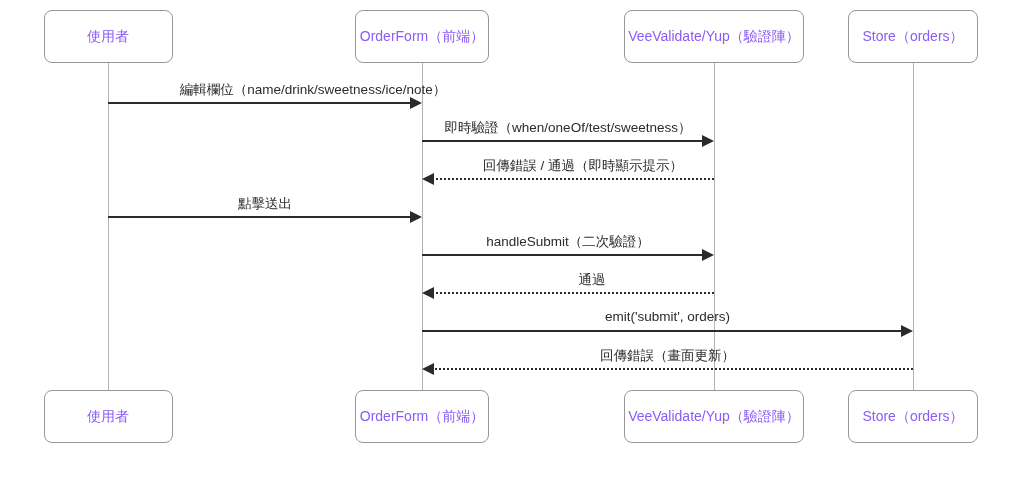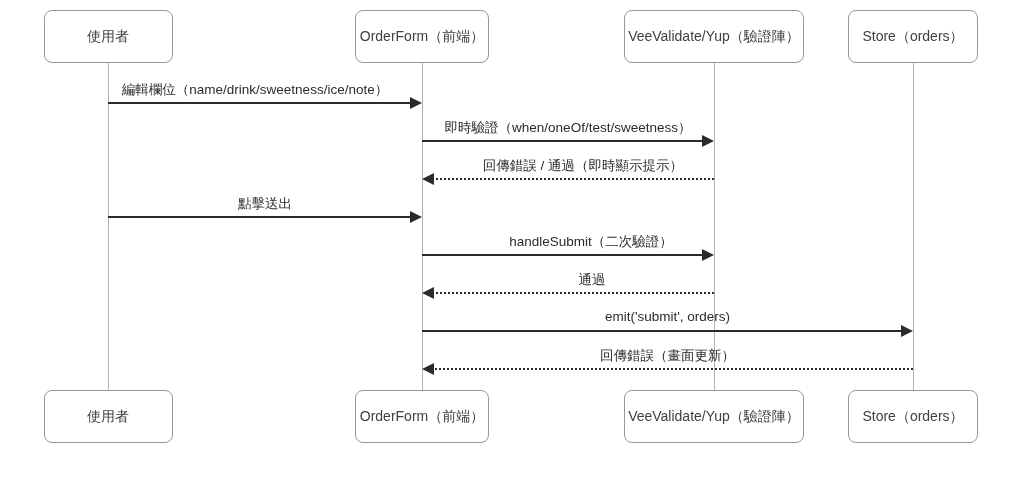--- a/index.html
+++ b/index.html
@@ -22,21 +22,21 @@
     background: #ffffff;
     border: 1.5px solid #979797;
     border-radius: 8px;
     display: flex;
     align-items: center;
     justify-content: center;
     z-index: 3;
   }
   .pbox .plabel {
     font-size: 14px;
-    color: #404040;
+    color: #8b5cf6;
     white-space: nowrap;
     text-align: center;
   }
   .lifeline {
     position: absolute;
     width: 0;
     border-left: 1px solid #b3b3b3;
     z-index: 1;
   }
   .msg-label {
@@ -95,33 +95,33 @@
         <span class="plabel">VeeValidate/Yup（驗證陣）</span>
       </div>
       <div class="pbox" style="left: 848px; top: 10px; width: 130px;">
         <span class="plabel">Store（orders）</span>
       </div>
       <div class="pbox" style="left: 848px; top: 390px; width: 130px;">
         <span class="plabel">Store（orders）</span>
       </div>
     </div>
   <div id="layer-messages">
-      <div class="msg-label" style="left: 98px; width: 314px; top: 81px;">編輯欄位（name/drink/sweetness/ice/note）</div>
+      <div class="msg-label" style="left: 108px; width: 314px; top: 81px; padding-left: 48px;">編輯欄位（name/drink/sweetness/ice/note）</div>
       <div class="msg-line solid" style="left: 108px; width: 304px; top: 102px;"></div>
       <div class="msg-arrow right" style="top: 97px; left: 410px;"></div>
       <div class="msg-label" style="left: 422px; width: 292px; top: 119px;">即時驗證（when/oneOf/test/sweetness）</div>
       <div class="msg-line solid" style="left: 422px; width: 282px; top: 140px;"></div>
       <div class="msg-arrow right" style="top: 135px; left: 702px;"></div>
       <div class="msg-label" style="left: 422px; width: 292px; top: 157px; padding-left: 15px;">回傳錯誤 / 通過（即時顯示提示）</div>
       <div class="msg-line dashed" style="left: 432px; width: 282px; top: 178px;"></div>
       <div class="msg-arrow left" style="top: 173px; left: 422px;"></div>
       <div class="msg-label" style="left: 108px; width: 314px; top: 195px;">點擊送出</div>
       <div class="msg-line solid" style="left: 108px; width: 304px; top: 216px;"></div>
       <div class="msg-arrow right" style="top: 211px; left: 410px;"></div>
-      <div class="msg-label" style="left: 422px; width: 292px; top: 233px; padding-left: 23px;">handleSubmit（二次驗證）</div>
+      <div class="msg-label" style="left: 422px; width: 292px; top: 233px;">handleSubmit（二次驗證）</div>
       <div class="msg-line solid" style="left: 422px; width: 282px; top: 254px;"></div>
       <div class="msg-arrow right" style="top: 249px; left: 702px;"></div>
       <div class="msg-label" style="left: 446px; width: 292px; top: 271px;">通過</div>
       <div class="msg-line dashed" style="left: 432px; width: 282px; top: 292px;"></div>
       <div class="msg-arrow left" style="top: 287px; left: 422px;"></div>
       <div class="msg-label" style="left: 422px; width: 491px; top: 309px;">emit('submit', orders)</div>
       <div class="msg-line solid" style="left: 422px; width: 481px; top: 330px;"></div>
       <div class="msg-arrow right" style="top: 325px; left: 901px;"></div>
       <div class="msg-label" style="left: 422px; width: 491px; top: 347px;">回傳錯誤（畫面更新）</div>
       <div class="msg-line dashed" style="left: 432px; width: 481px; top: 368px;"></div>

